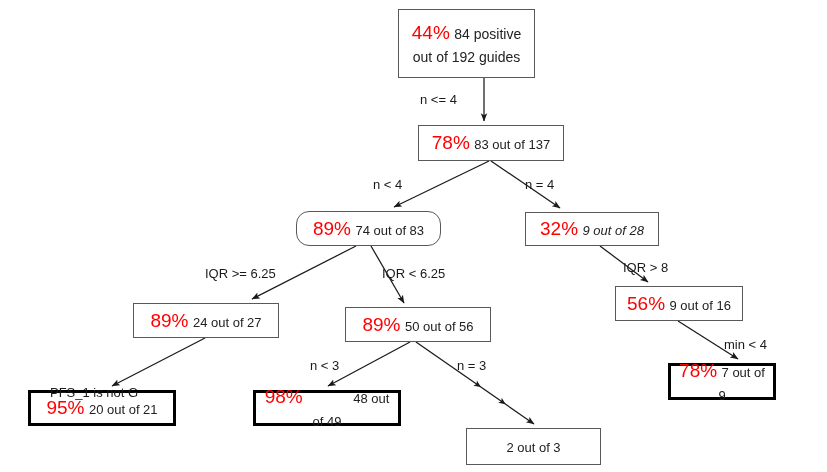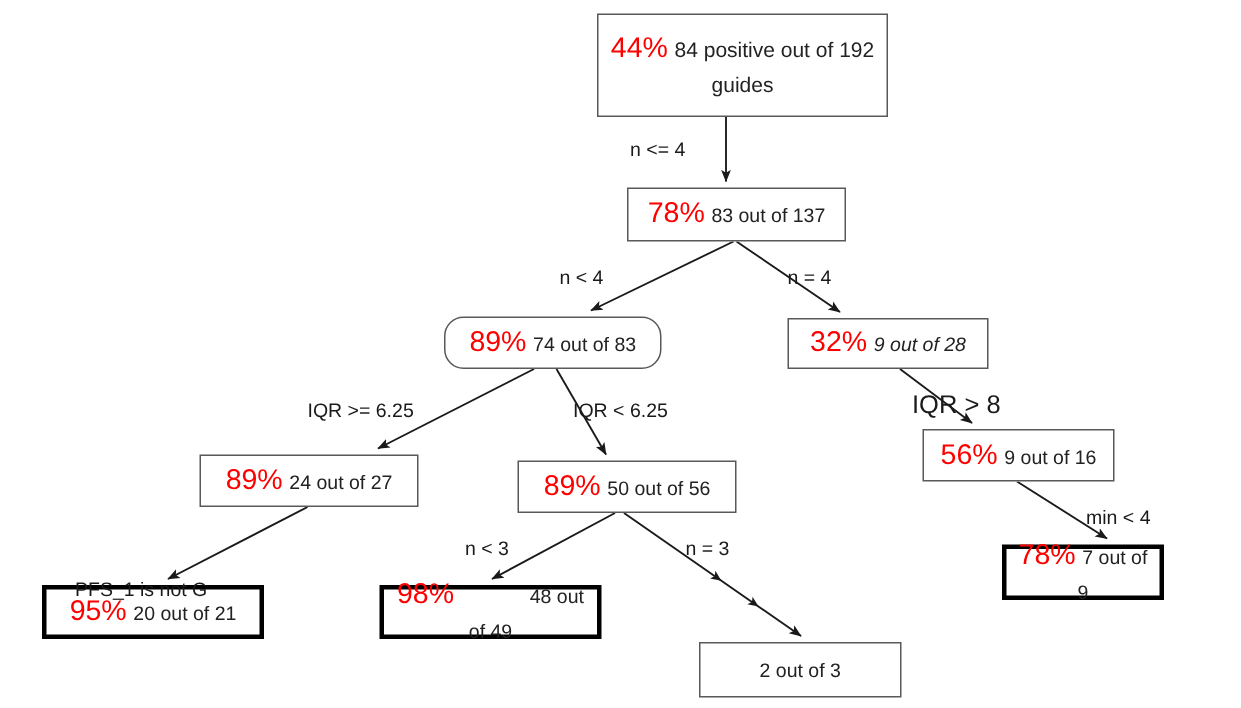--- a/index.html
+++ b/index.html
@@ -85,21 +85,21 @@
         <line x1="416" y1="342" x2="534" y2="424" stroke="#1a1a1a" stroke-width="1.25" marker-end="url(#arrowhead)"></line>
         <line x1="678" y1="321" x2="738" y2="359" stroke="#1a1a1a" stroke-width="1.25" marker-end="url(#arrowhead)"></line>
       </g>
     <g id="extra-arrow">
         <path d="M-7,-3.1 L0,0 L-7,3.1 L-5.3,0 Z" fill="#1a1a1a" transform="translate(480.9,387.1) rotate(34.79602627826832)"></path>
         <path d="M-7,-3.1 L0,0 L-7,3.1 L-5.3,0 Z" fill="#1a1a1a" transform="translate(505.68,404.32) rotate(34.79602627826832)"></path>
       </g>
   </svg>
 
   <div id="node-layer">
-      <div class="node-box thin" style="left: 398px; top: 9px; width: 194px; height: 69px;">
+      <div class="node-box thin" style="left: 398px; top: 9px; width: 137px; height: 69px;">
         <span class="node-text"><span class="pct" style="font-size: 19px;">44%</span> <span class="rest" style="font-size: 14px;">84 positive out of 192 guides</span></span>
       </div>
       <div class="node-box thin" style="left: 418px; top: 125px; width: 146px; height: 36px;">
         <span class="node-text"><span class="pct" style="font-size: 19px;">78%</span> <span class="rest" style="font-size: 13px;">83 out of 137</span></span>
       </div>
       <div class="node-box thin" style="left: 296px; top: 211px; width: 145px; height: 35px; border-radius: 13px;">
         <span class="node-text"><span class="pct" style="font-size: 19px;">89%</span> <span class="rest" style="font-size: 13px;">74 out of 83</span></span>
       </div>
       <div class="node-box thin" style="left: 525px; top: 212px; width: 134px; height: 34px;">
         <span class="node-text"><span class="pct" style="font-size: 19px;">32%</span> <span class="rest" style="font-size: 13px; font-style: italic;">9 out of 28</span></span>
@@ -125,20 +125,20 @@
       <div class="node-box thin" style="left: 466px; top: 428px; width: 135px; height: 37px;">
         <span class="node-text"><span class="rest" style="font-size: 13px;">2 out of 3</span></span>
       </div>
     </div>
   <div id="label-layer">
       <div class="edge-label" style="left: 420px; top: 92px; font-size: 13px;">n &lt;= 4</div>
       <div class="edge-label" style="left: 373px; top: 177px; font-size: 13px;">n &lt; 4</div>
       <div class="edge-label" style="left: 525px; top: 177px; font-size: 13px;">n = 4</div>
       <div class="edge-label" style="left: 205px; top: 266px; font-size: 13px;">IQR &gt;= 6.25</div>
       <div class="edge-label" style="left: 382px; top: 266px; font-size: 13px;">IQR &lt; 6.25</div>
-      <div class="edge-label" style="left: 608px; top: 260px; font-size: 17px;">IQR &gt; 8</div>
+      <div class="edge-label" style="left: 623px; top: 260px; font-size: 13px;">IQR &gt; 8</div>
       <div class="edge-label" style="left: 50px; top: 352px; font-size: 13px; margin-top: 33px;">PFS_1 is not G</div>
       <div class="edge-label" style="left: 310px; top: 358px; font-size: 13px;">n &lt; 3</div>
       <div class="edge-label" style="left: 457px; top: 358px; font-size: 13px;">n = 3</div>
       <div class="edge-label" style="left: 724px; top: 337px; font-size: 13px;">min &lt; 4</div>
     </div>
 
 </div>
 
 </body></html>

